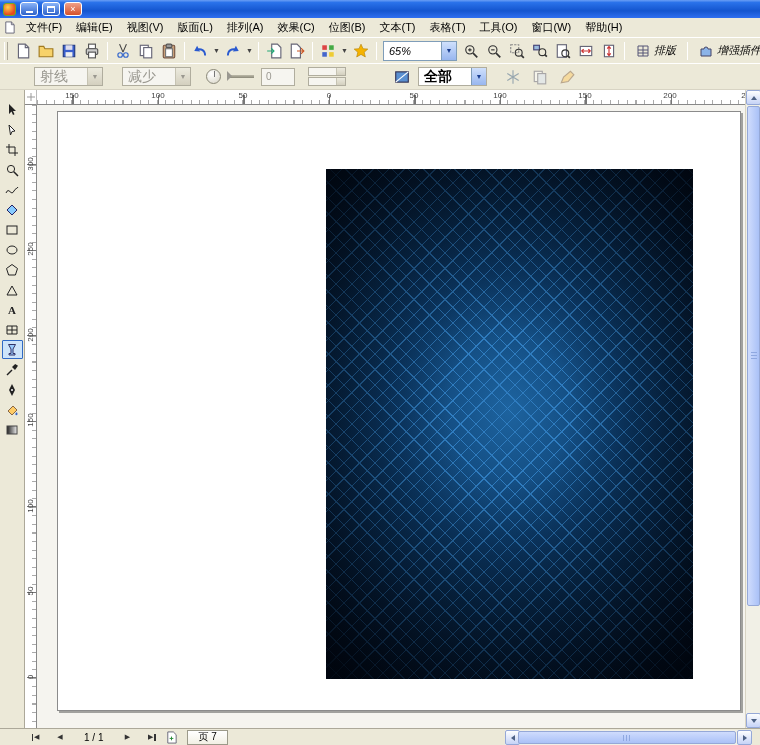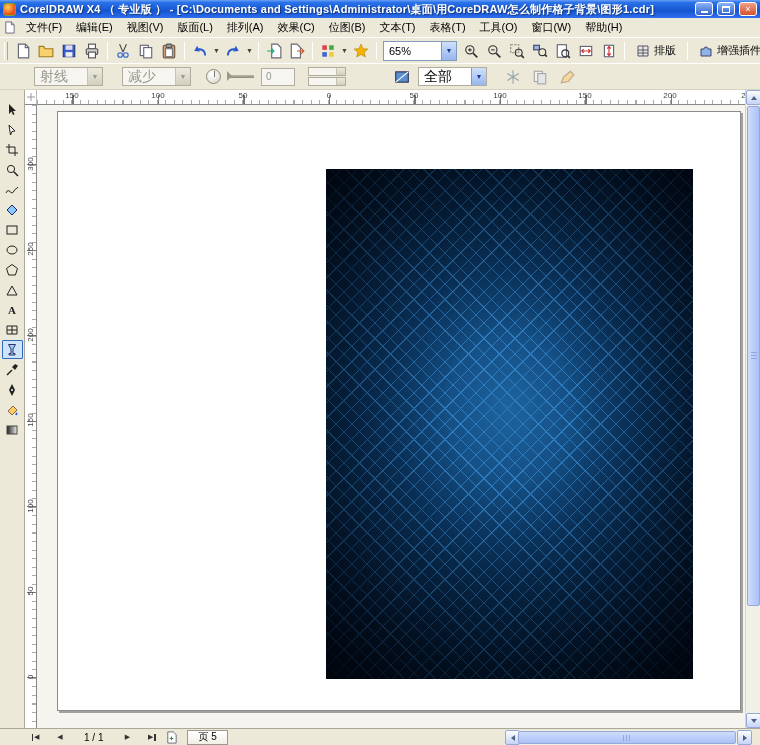--- a/index.html
+++ b/index.html
@@ -17,36 +17,36 @@
   .win-btn .minbar{width:7px;height:2px;background:#fff;margin-top:6px;}
   .win-btn .maxbox{width:8px;height:7px;border:1px solid #fff;border-top-width:2px;}
 
   
   .menubar{position:absolute;left:0;top:18px;width:708px;height:19px;display:flex;align-items:center;padding-left:3px;background:#ece9d8;}
   .doc-icon{width:13px;height:13px;margin-right:3px;flex:0 0 auto;}
   .menu-item{padding:2px 7px;cursor:default;}
 
   
   .toolbar,.propbar{position:absolute;left:0;width:760px;background:#ece9d8;border-top:1px solid #fff;display:flex;align-items:center;padding:0 4px;}
-  .toolbar{top:37px;height:26px;gap:1px;}
+  .toolbar{top:37px;height:26px;gap:1px;font-style:italic;}
   .propbar{top:63px;height:27px;gap:5px;border-bottom:1px solid #d8d4c4;padding-left:34px;}
   .grip{width:4px;height:18px;margin-right:3px;border-left:1px solid #fff;border-right:1px solid #aca899;flex:0 0 auto;}
   .tb-btn{width:22px;height:22px;display:flex;align-items:center;justify-content:center;border:1px solid transparent;border-radius:2px;flex:0 0 auto;}
   .tb-caret{width:9px;height:22px;display:flex;align-items:center;justify-content:center;font-size:7px;color:#444;flex:0 0 auto;}
   .tb-sep{width:1px;height:18px;background:#aca899;border-right:1px solid #fff;margin:0 3px;flex:0 0 auto;}
   .zoom-combo{width:74px;height:20px;border:1px solid #7f9db9;background:#fff;display:flex;align-items:center;flex:0 0 auto;margin:0 2px;}
   .zoom-combo .val{flex:1;padding:0 5px;font-size:11px;}
   .combo-arrow{width:15px;height:100%;background:linear-gradient(180deg,#cfe0fc,#98b6ef);border-left:1px solid #7f9db9;display:flex;align-items:center;justify-content:center;font-size:7px;color:#1b3f91;flex:0 0 auto;}
   .plugin-btn{height:22px;display:flex;align-items:center;gap:4px;padding:0 6px;border:1px solid transparent;border-radius:2px;font-size:11px;white-space:nowrap;flex:0 0 auto;justify-content:flex-end;}
 
   
   .combo{height:19px;border:1px solid #b0ad9e;background:#fff;display:flex;align-items:center;flex:0 0 auto;}
   .combo .val{padding:0 5px;font-size:14px;color:#9a9890;}
   .combo.w70 .val{min-width:52px;}
-  .combo.enabled .val{color:#000;}
+  .combo.enabled .val{color:#000;font-weight:bold;}
   .combo.disabled{background:#f6f5f0;}
   .combo.disabled .combo-arrow{background:linear-gradient(180deg,#eceade,#d4d0bf);color:#9a9890;border-left-color:#c6c3b3;}
   .dial{width:15px;height:15px;border-radius:50%;border:1px solid #8a8878;background:radial-gradient(circle at 35% 30%,#fff,#d8d5c6);position:relative;flex:0 0 auto;}
   .dial::after{content:"";position:absolute;left:7px;top:1px;width:1px;height:6px;background:#777;}
   .mini-slider{width:26px;height:3px;background:linear-gradient(#bdbaa9,#8a8878);position:relative;flex:0 0 auto;margin:0 2px;}
   .mini-slider .handle{position:absolute;left:-1px;top:-4px;width:0;height:0;border-left:5px solid #9a9890;border-top:5px solid transparent;border-bottom:5px solid transparent;}
   .num-box{width:34px;height:18px;border:1px solid #b0ad9e;background:#f6f5f0;color:#9a9890;font-size:10px;display:flex;align-items:center;padding:0 4px;flex:0 0 auto;}
   .spin-pair{display:flex;flex-direction:column;gap:1px;flex:0 0 auto;}
   .spin{width:38px;height:9px;border:1px solid #b0ad9e;background:#f6f5f0;display:flex;}
   .spin i{margin-left:auto;width:9px;background:linear-gradient(#eceade,#d4d0bf);border-left:1px solid #c6c3b3;display:block;}
@@ -103,21 +103,20 @@
   .hthumb::after{content:"";position:absolute;top:3px;left:50%;height:6px;width:8px;margin-left:-4px;background:repeating-linear-gradient(90deg,#8fa8e0 0 1px,transparent 1px 3px);}
   .resize-corner{position:absolute;left:752px;top:1px;width:8px;height:16px;background:#ece9d8;}
 
   svg{display:block;}
 </style>
 </head>
 <body>
 
 <div class="titlebar">
   <span class="app-icon"></span>
-  <span class="title-text">CorelDRAW X4 （ 专业版 ） - [C:\Documents and Settings\Administrator\桌面\用CoreDRAW怎么制作格子背景\图形1.cdr]</span>
   <span class="win-btn min">
       <span class="minbar"></span>
     </span>
   <span class="win-btn max">
       <span class="maxbox"></span>
     </span>
   <span class="win-btn close">×</span>
 </div>
 
 <div class="menubar">
@@ -504,21 +503,21 @@
     <span class="page-indicator">1 / 1</span>
     <span class="nav-btn">▶</span>
     <span class="nav-btn">▶<span class="bar"></span></span>
   </div>
   <span class="addpage-btn">
     <svg width="13" height="13" viewBox="0 0 14 14">
         <path d="M3 1h6l3 3v9H3z" fill="#fff" stroke="#667"></path>
         <path d="M5 8h4M7 6v4" stroke="#283"></path>
       </svg>
   </span>
-  <span class="page-tab">页 5</span>
+  <span class="page-tab">页 7</span>
   <div class="hscroll">
     <span class="sb-btn sb-left">
         <span class="tri-left"></span>
       </span>
     <span class="hthumb"></span>
     <span class="sb-btn sb-right">
         <span class="tri-right"></span>
       </span>
   </div>
   <span class="resize-corner"></span>

